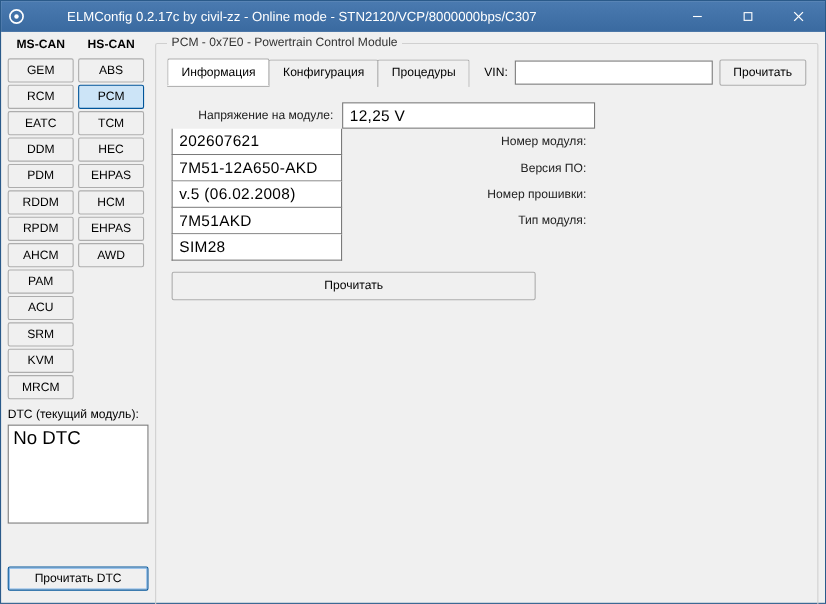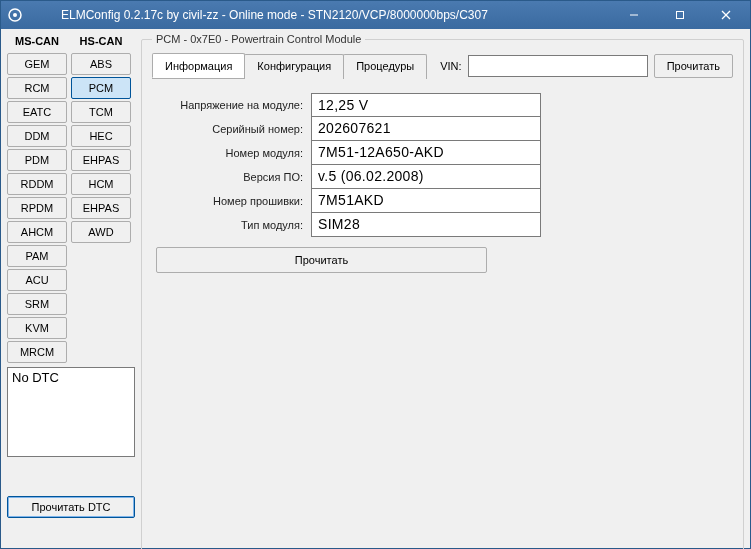--- a/index.html
+++ b/index.html
@@ -94,21 +94,21 @@
     flex-direction: column;
     gap: 3px;
   }
   .dtc-label { padding-top: 4px; }
   .dtc-box {
     flex: 1;
     min-height: 90px;
     background: #fff;
     border: 1px solid #7a7a7a;
     padding: 2px 4px;
-    font-size: 13px;
+    font-size: 17px;
     overflow: auto;
   }
   .dtc-btn {
     height: 22px;
     background: #f0f0f0;
     border: 1px solid #adadad;
     border-radius: 2px;
     cursor: pointer;
     font-size: 11px;
     margin-top: 36px;
@@ -301,20 +301,21 @@
                 <button class="mod-btn">HEC</button>
                 <button class="mod-btn">EHPAS</button>
                 <button class="mod-btn">HCM</button>
                 <button class="mod-btn">EHPAS</button>
                 <button class="mod-btn">AWD</button>
               </div>
           </div>
         </div>
         <div style="flex:1"></div>
         <div class="dtc-area">
+          <div class="dtc-label">DTC (текущий модуль):</div>
           <div class="dtc-box">No DTC</div>
           <button class="dtc-btn active">Прочитать DTC</button>
           <button class="dtc-btn">Сбросить DTC</button>
         </div>
       </div>
 
       <fieldset class="main-group">
         <legend>PCM - 0x7E0 - Powertrain Control Module</legend>
 
         <div class="tabrow">
@@ -325,21 +326,20 @@
             </div>
           <span class="vin-label">VIN:</span>
           <input class="vin-input" value="" style="">
           <button class="read-vin-btn">Прочитать</button>
         </div>
 
         <div>
           <div class="info-grid" id="info-grid">
               <div class="info-label">Напряжение на модуле:</div>
               <div class="info-val first">12,25 V</div>
-              <div class="info-label">Серийный номер:</div>
               <div class="info-val">202607621</div>
               <div class="info-label">Номер модуля:</div>
               <div class="info-val">7M51-12A650-AKD</div>
               <div class="info-label">Версия ПО:</div>
               <div class="info-val">v.5 (06.02.2008)</div>
               <div class="info-label">Номер прошивки:</div>
               <div class="info-val">7M51AKD</div>
               <div class="info-label">Тип модуля:</div>
               <div class="info-val">SIM28</div>
             </div>

